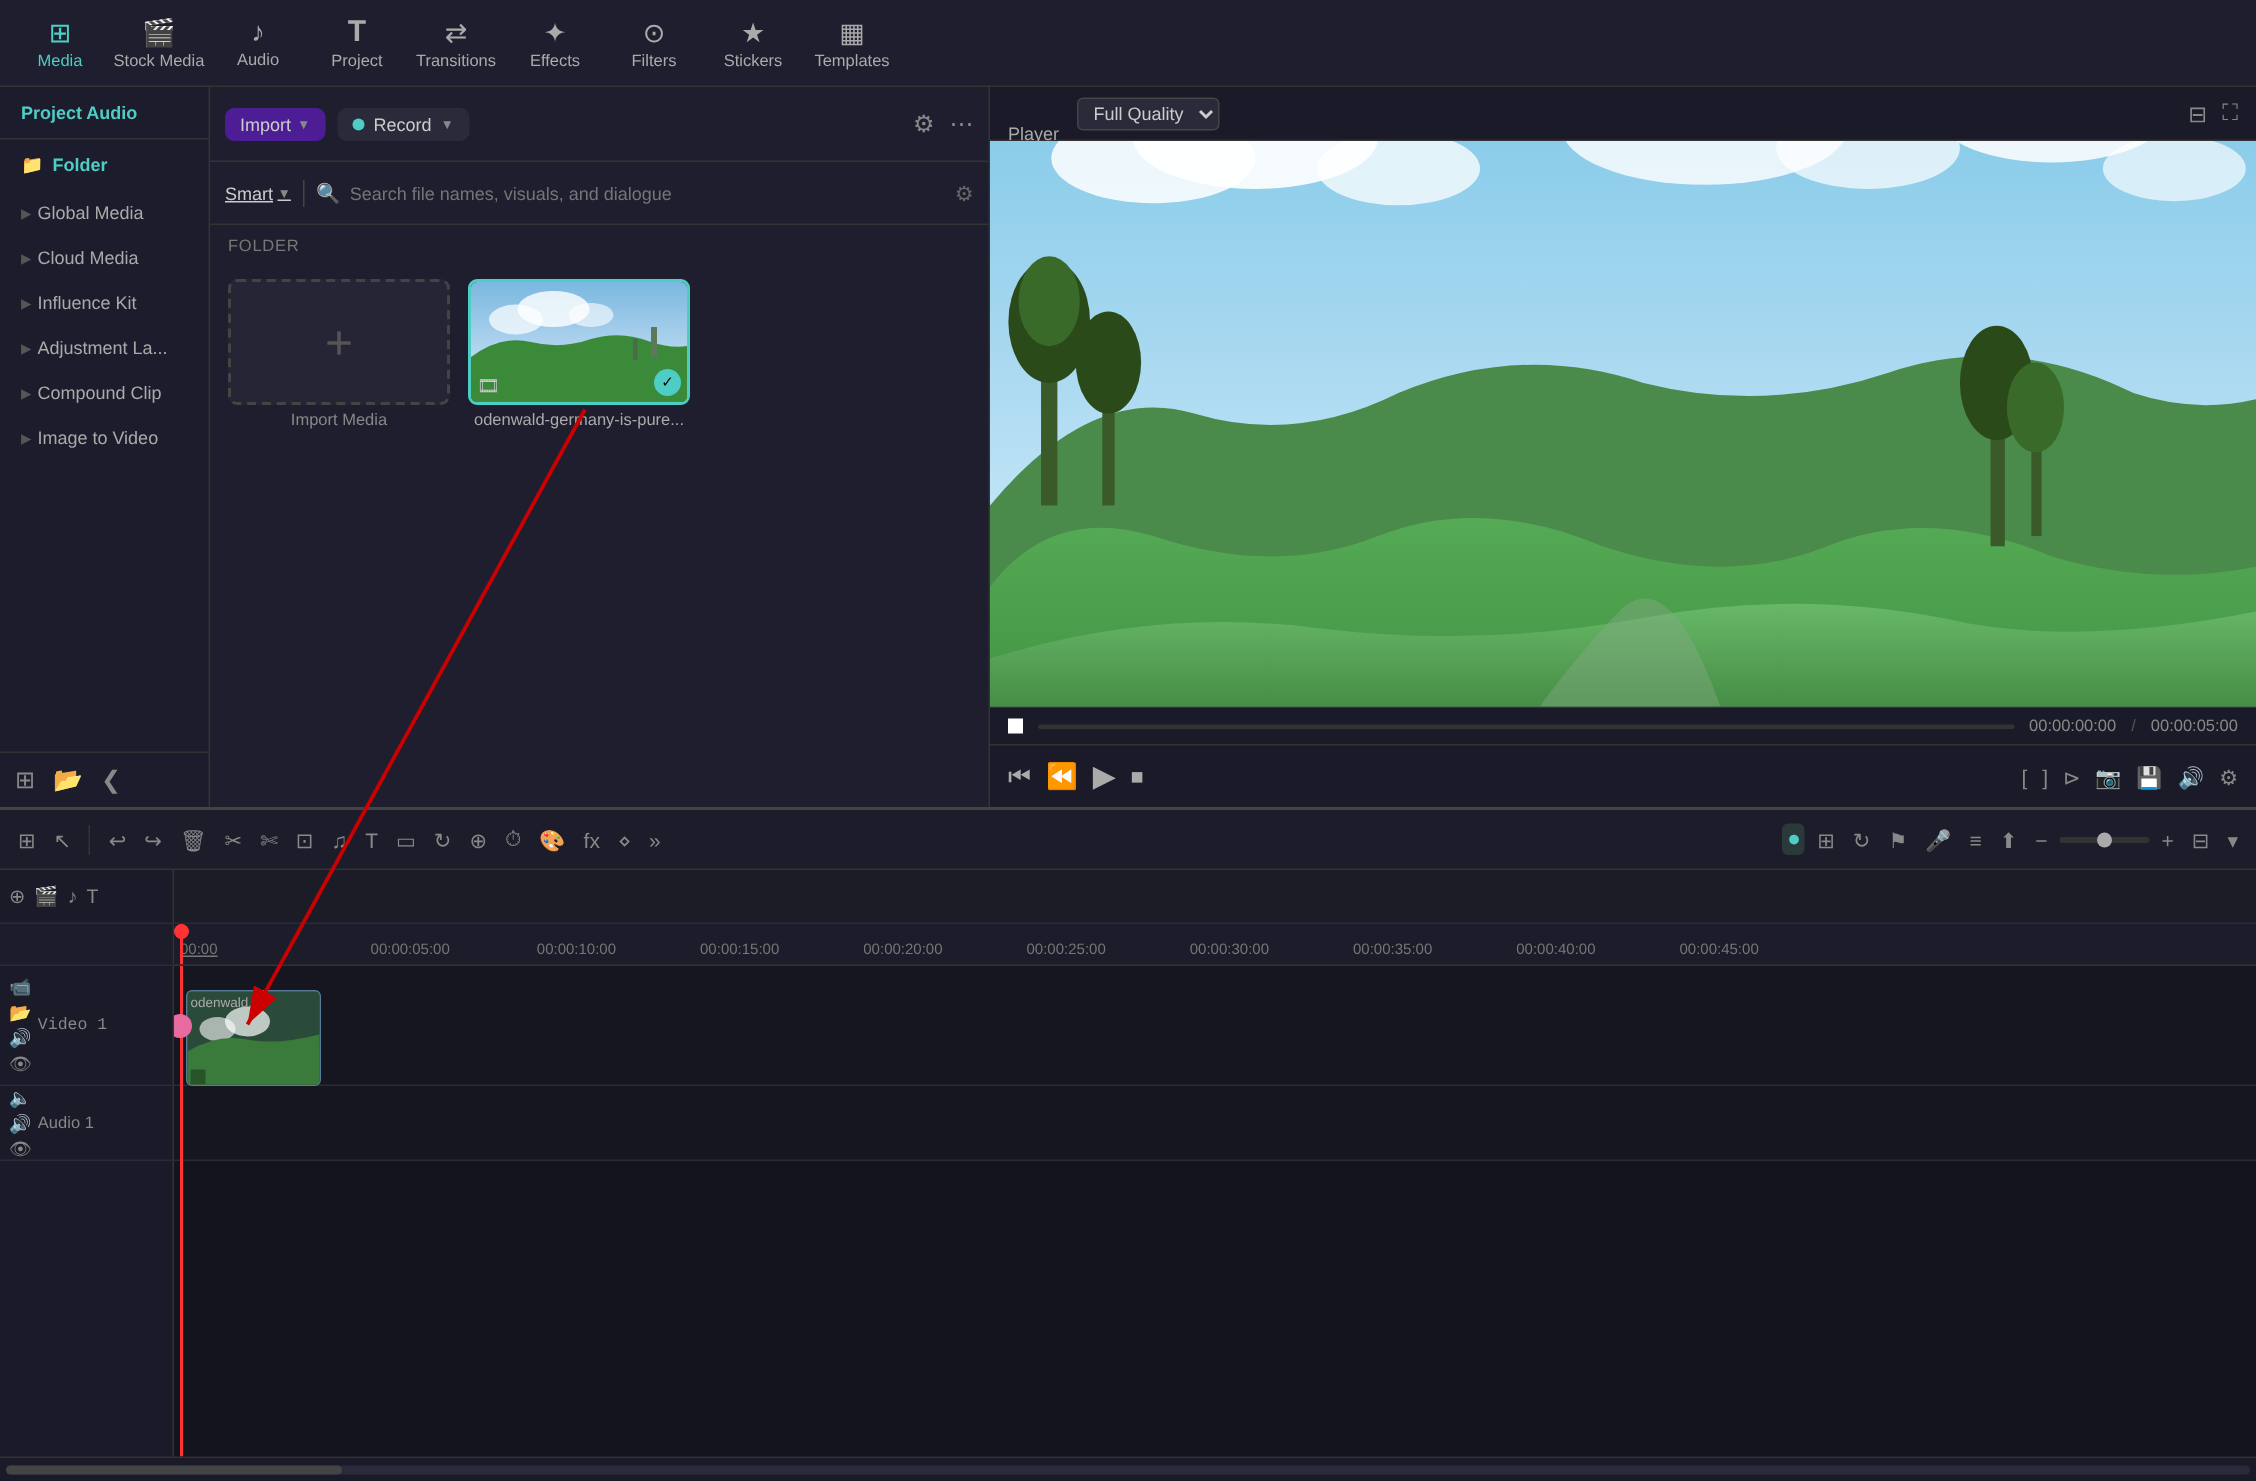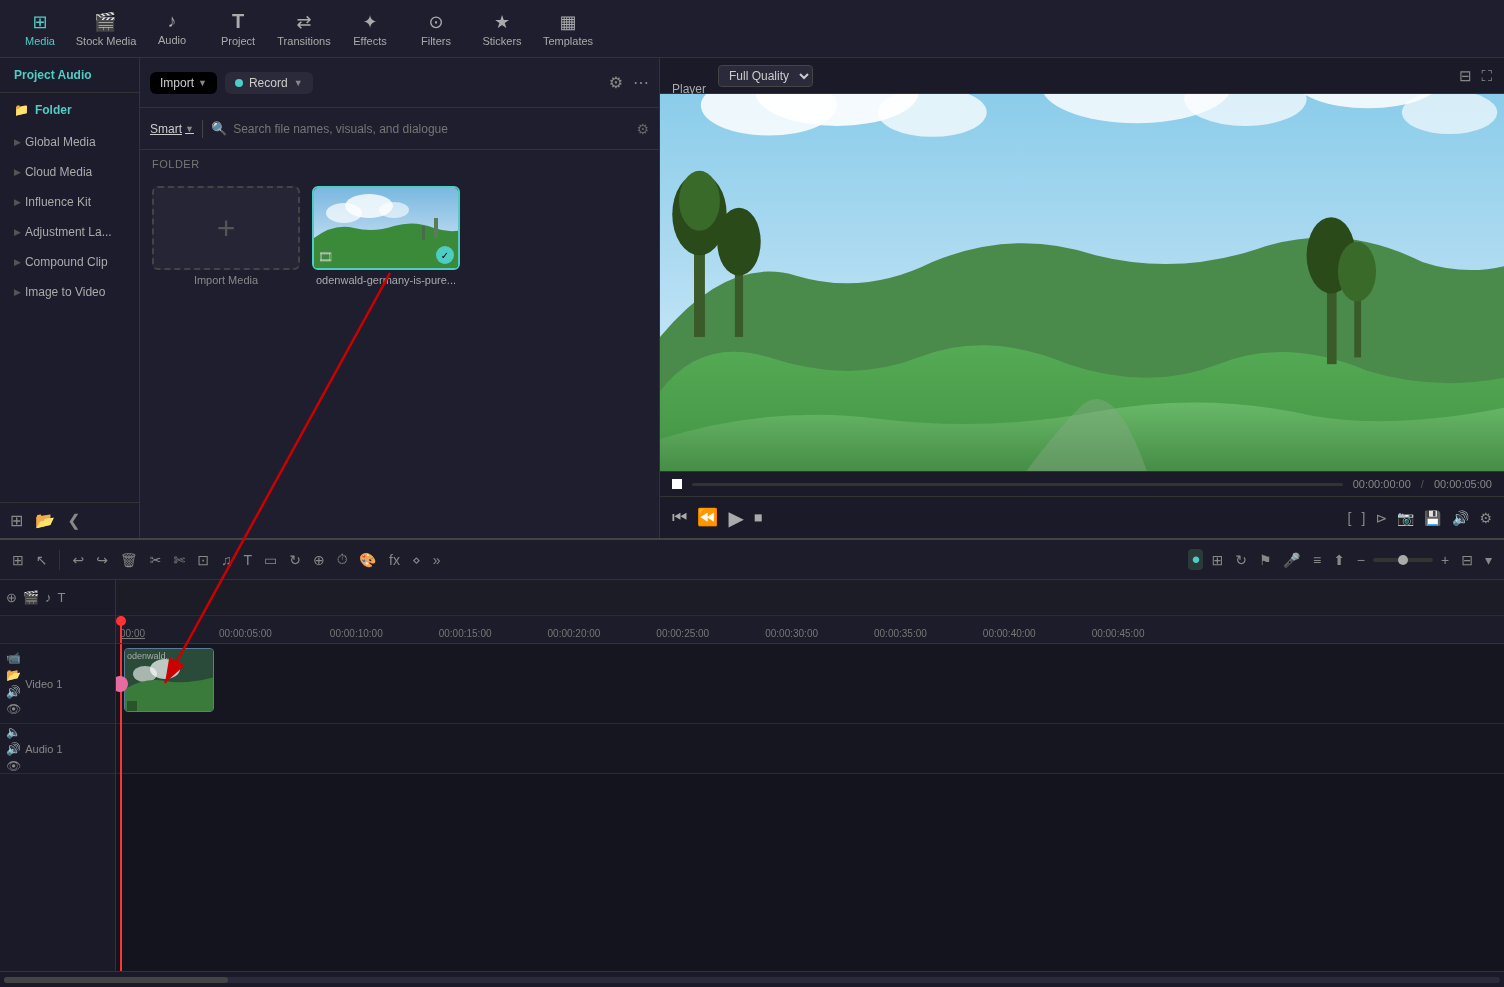--- a/index.html
+++ b/index.html
@@ -109,21 +109,21 @@
       <div style="display:flex;align-items:center;padding:8px 10px;gap:12px;border-top:1px solid #333;margin-top:auto;">
         <span style="color:#888;cursor:pointer;font-size:16px;">⊞</span>
         <span style="color:#888;cursor:pointer;font-size:16px;">📂</span>
         <span style="color:#888;cursor:pointer;font-size:16px;">❮</span>
       </div>
     </div>
 
     <div style="width:520px;background:#1e1e2e;border-right:1px solid #333;display:flex;flex-direction:column;flex-shrink:0;">
 
       <div style="display:flex;align-items:center;padding:8px 10px;gap:8px;border-bottom:1px solid #333;height:50px;">
-        <div style="display:flex;align-items:center;background:#000000;border-radius:6px;padding:4px 10px;gap:4px;cursor:pointer;color:#ccc;font-size:12px;">
+        <div style="display:flex;align-items:center;background:#4c1d95;border-radius:6px;padding:4px 10px;gap:4px;cursor:pointer;color:#ccc;font-size:12px;">
           <span>Import</span>
           <span style="font-size:9px;color:#888;">▼</span>
         </div>
         <div style="display:flex;align-items:center;background:#2a2a3a;border-radius:6px;padding:4px 10px;gap:6px;cursor:pointer;color:#ccc;font-size:12px;">
           <span style="width:8px;height:8px;background:#4ecdc4;border-radius:50%;display:inline-block;"></span>
           <span>Record</span>
           <span style="font-size:9px;color:#888;">▼</span>
         </div>
         <div style="margin-left:auto;display:flex;gap:10px;">
           <span style="color:#888;cursor:pointer;font-size:16px;">⚙</span>
@@ -330,40 +330,40 @@
 
         <div style="height:28px;border-bottom:1px solid #2a2a3a;background:#1c1c2a;"></div>
 
         <div style="display:flex;align-items:center;padding:4px 6px;gap:4px;height:80px;border-bottom:1px solid #2a2a3a;">
           <div style="display:flex;flex-direction:column;gap:3px;">
             <span style="color:#888;cursor:pointer;font-size:12px;">📹</span>
             <span style="color:#888;cursor:pointer;font-size:12px;">📂</span>
             <span style="color:#888;cursor:pointer;font-size:12px;">🔊</span>
             <span style="color:#888;cursor:pointer;font-size:12px;">👁</span>
           </div>
-          <span style="color:#888;font-size:11px;">Video 1</span>
+          <span style="color:#888;font-size:11px;font-family:Liberation Mono, monospace;">Video 1</span>
         </div>
 
         <div style="display:flex;align-items:center;padding:4px 6px;gap:4px;height:50px;border-bottom:1px solid #2a2a3a;">
           <div style="display:flex;flex-direction:column;gap:3px;">
             <span style="color:#888;cursor:pointer;font-size:12px;">🔈</span>
             <span style="color:#888;cursor:pointer;font-size:12px;">🔊</span>
             <span style="color:#888;cursor:pointer;font-size:12px;">👁</span>
           </div>
           <span style="color:#888;font-size:11px;">Audio 1</span>
         </div>
       </div>
 
       <div style="flex:1;display:flex;flex-direction:column;overflow:hidden;position:relative;">
 
         <div style="height:36px;border-bottom:1px solid #2a2a3a;background:#1c1c26;"></div>
 
         <div style="height:28px;background:#1c1c2a;border-bottom:1px solid #333;display:flex;align-items:flex-end;padding-bottom:4px;overflow:hidden;position:relative;">
           <div style="display:flex;width:100%;padding-left:4px;">
-            <span style="color:#777;font-size:10px;margin-right:74px;flex-shrink:0;text-decoration:underline;">00:00</span>
+            <span style="color:#777;font-size:10px;margin-right:102px;flex-shrink:0;text-decoration:underline;">00:00</span>
             <span style="color:#777;font-size:10px;margin-right:58px;flex-shrink:0;">00:00:05:00</span>
             <span style="color:#777;font-size:10px;margin-right:56px;flex-shrink:0;">00:00:10:00</span>
             <span style="color:#777;font-size:10px;margin-right:56px;flex-shrink:0;">00:00:15:00</span>
             <span style="color:#777;font-size:10px;margin-right:56px;flex-shrink:0;">00:00:20:00</span>
             <span style="color:#777;font-size:10px;margin-right:56px;flex-shrink:0;">00:00:25:00</span>
             <span style="color:#777;font-size:10px;margin-right:56px;flex-shrink:0;">00:00:30:00</span>
             <span style="color:#777;font-size:10px;margin-right:56px;flex-shrink:0;">00:00:35:00</span>
             <span style="color:#777;font-size:10px;margin-right:56px;flex-shrink:0;">00:00:40:00</span>
             <span style="color:#777;font-size:10px;margin-right:56px;flex-shrink:0;">00:00:45:00</span>
           </div>
@@ -371,21 +371,21 @@
           <div style="position:absolute;top:0;left:4px;width:2px;height:100%;background:#ff3333;pointer-events:none;">
             <div style="width:10px;height:10px;background:#ff3333;border-radius:50%;position:absolute;top:0;left:-4px;"></div>
           </div>
         </div>
 
         <div style="position:absolute;left:4px;top:64px;width:2px;height:calc(100% - 64px);background:#ff3333;pointer-events:none;z-index:10;"></div>
         <div style="position:absolute;left:-4px;top:96px;width:16px;height:16px;background:#e86ba0;border-radius:50%;pointer-events:none;z-index:10;"></div>
 
         <div style="height:80px;background:#161620;border-bottom:1px solid #2a2a3a;position:relative;">
 
-          <div style="position:absolute;left:8px;top:4px;width:90px;height:64px;border-radius:4px;overflow:hidden;border:1px solid #5a7a9a;background:#2a3a4a;cursor:pointer;">
+          <div style="position:absolute;left:8px;top:16px;width:90px;height:64px;border-radius:4px;overflow:hidden;border:1px solid #5a7a9a;background:#2a3a4a;cursor:pointer;">
             <svg width="90" height="64" viewBox="0 0 90 64">
               <rect width="90" height="64" fill="#2a4a3a"></rect>
               <rect y="40" width="90" height="24" fill="#3a6a3a"></rect>
               <ellipse cx="20" cy="25" rx="12" ry="8" fill="white" opacity="0.6"></ellipse>
               <ellipse cx="40" cy="20" rx="15" ry="10" fill="white" opacity="0.7"></ellipse>
               <path d="M0,40 Q20,28 40,32 Q60,36 90,28 L90,64 L0,64 Z" fill="#3a7a3a"></path>
               <rect x="2" y="52" width="10" height="10" fill="rgba(0,0,0,0.3)"></rect>
             </svg>
             <div style="position:absolute;top:2px;left:2px;font-size:9px;color:#aaa;">odenwald...</div>
           </div>

